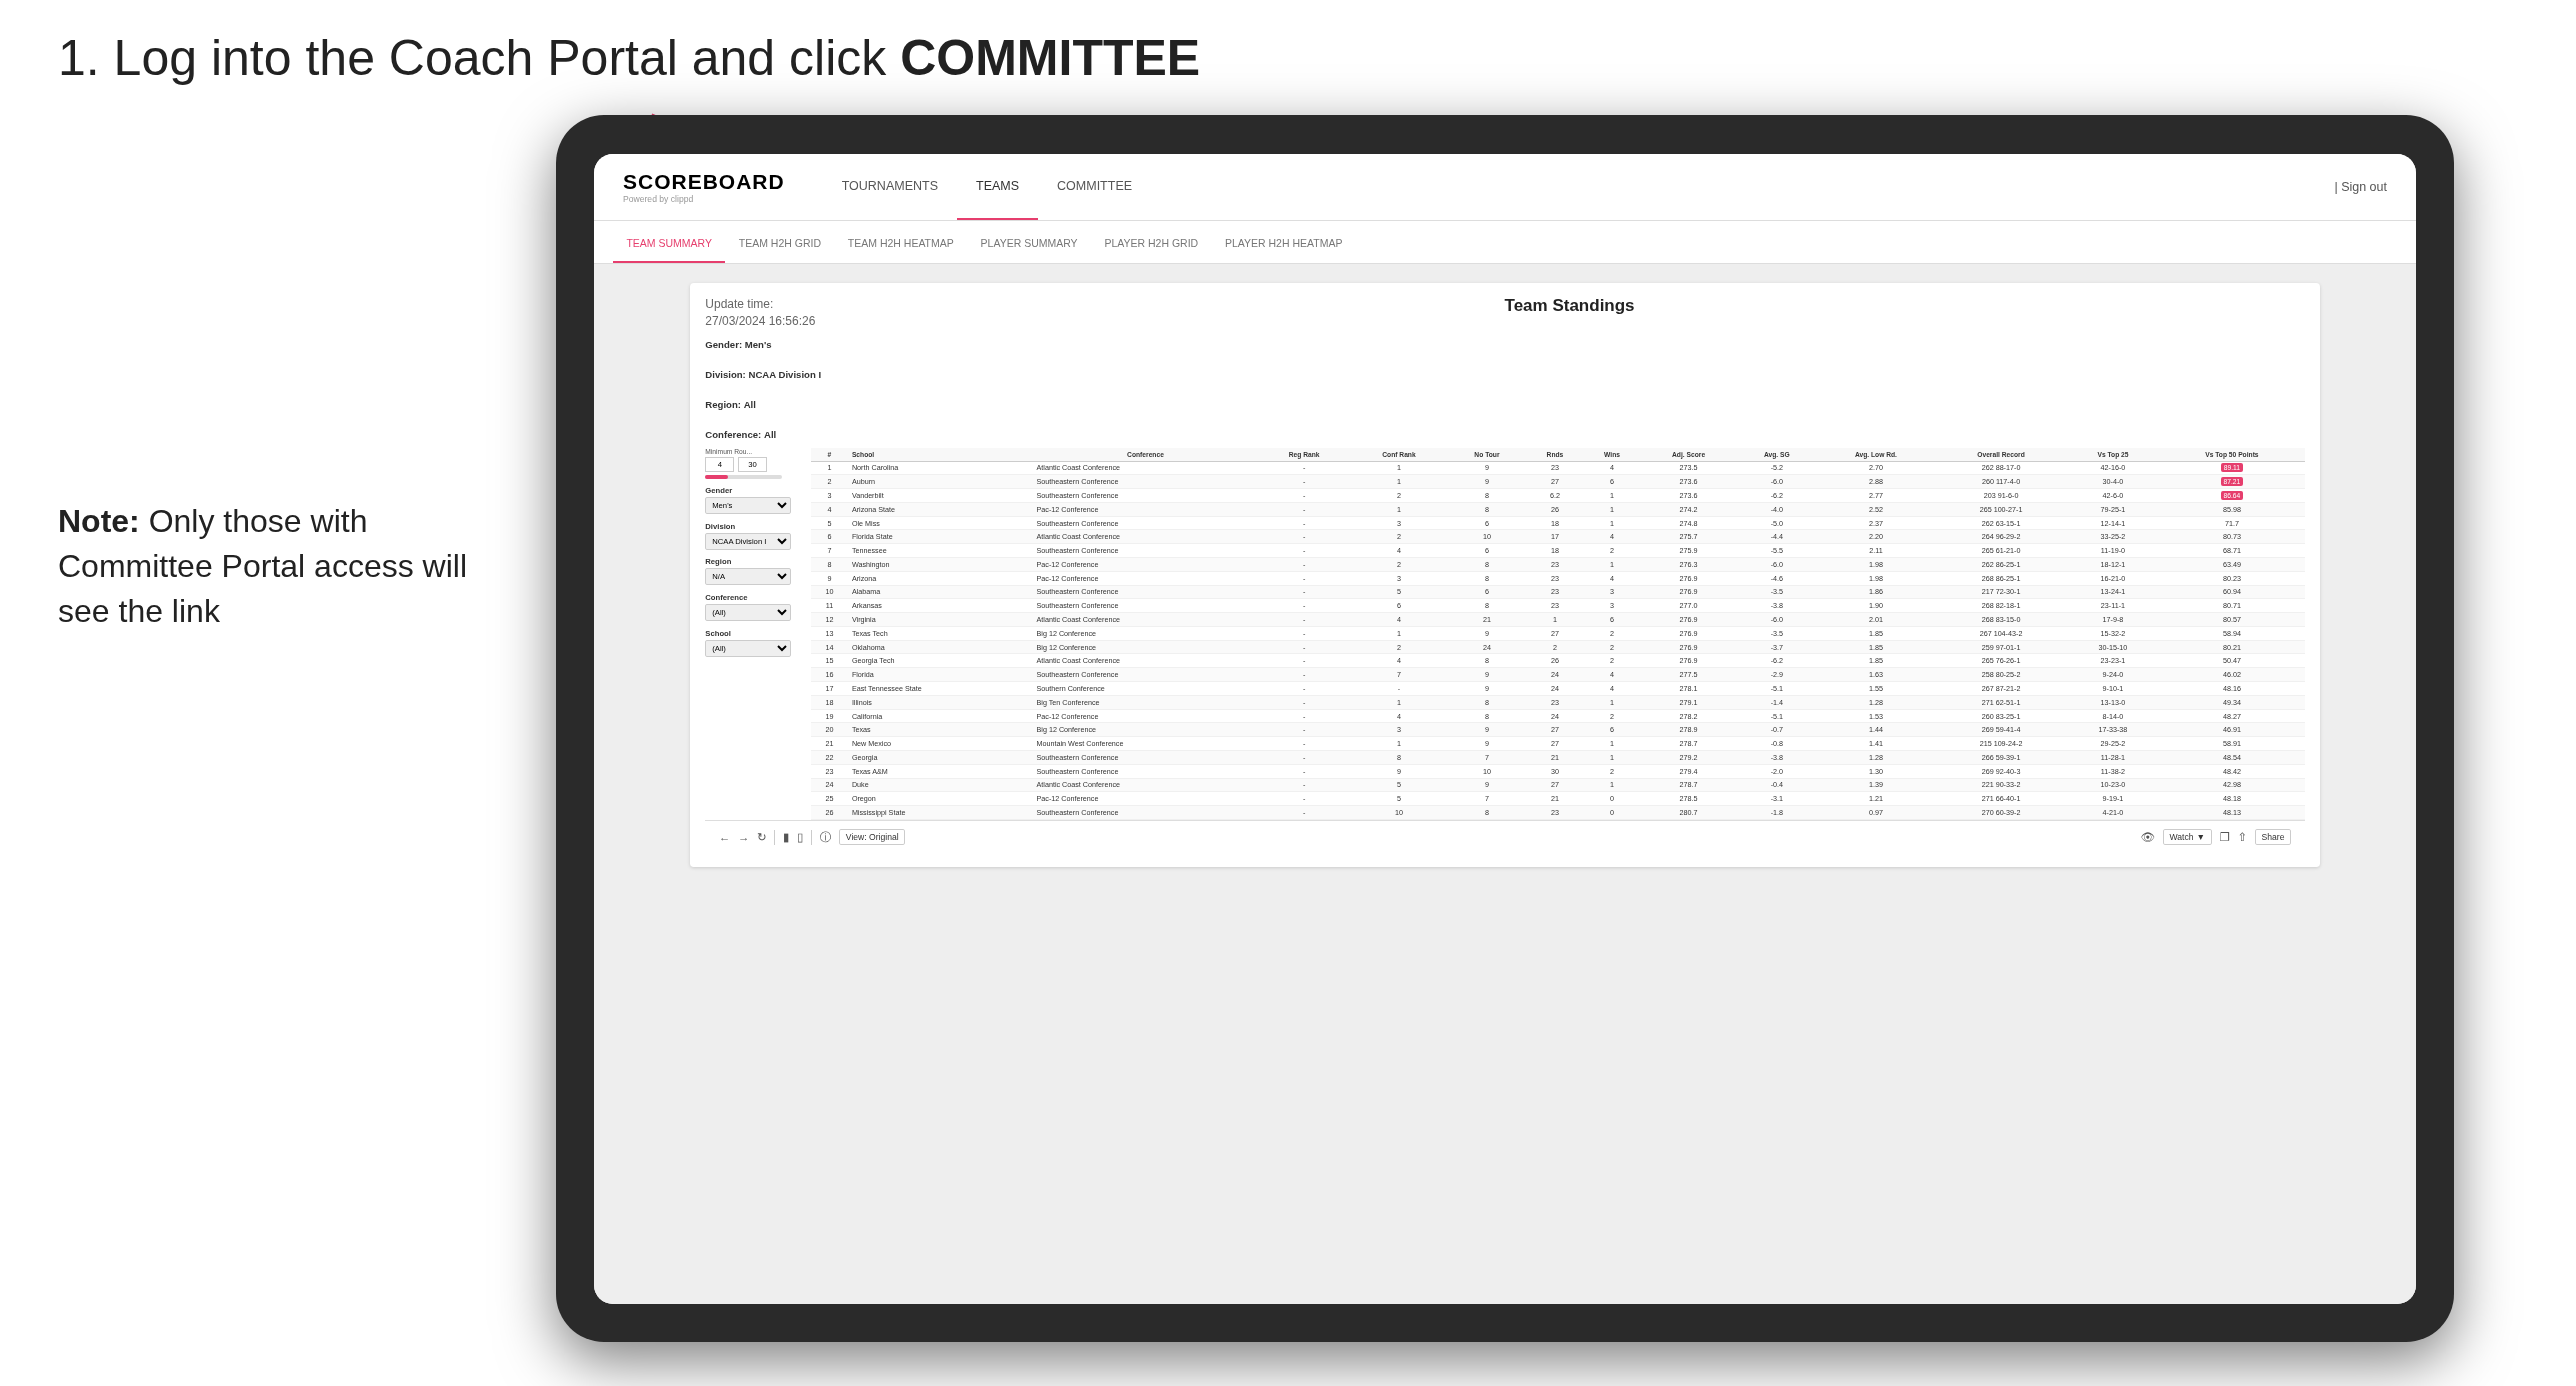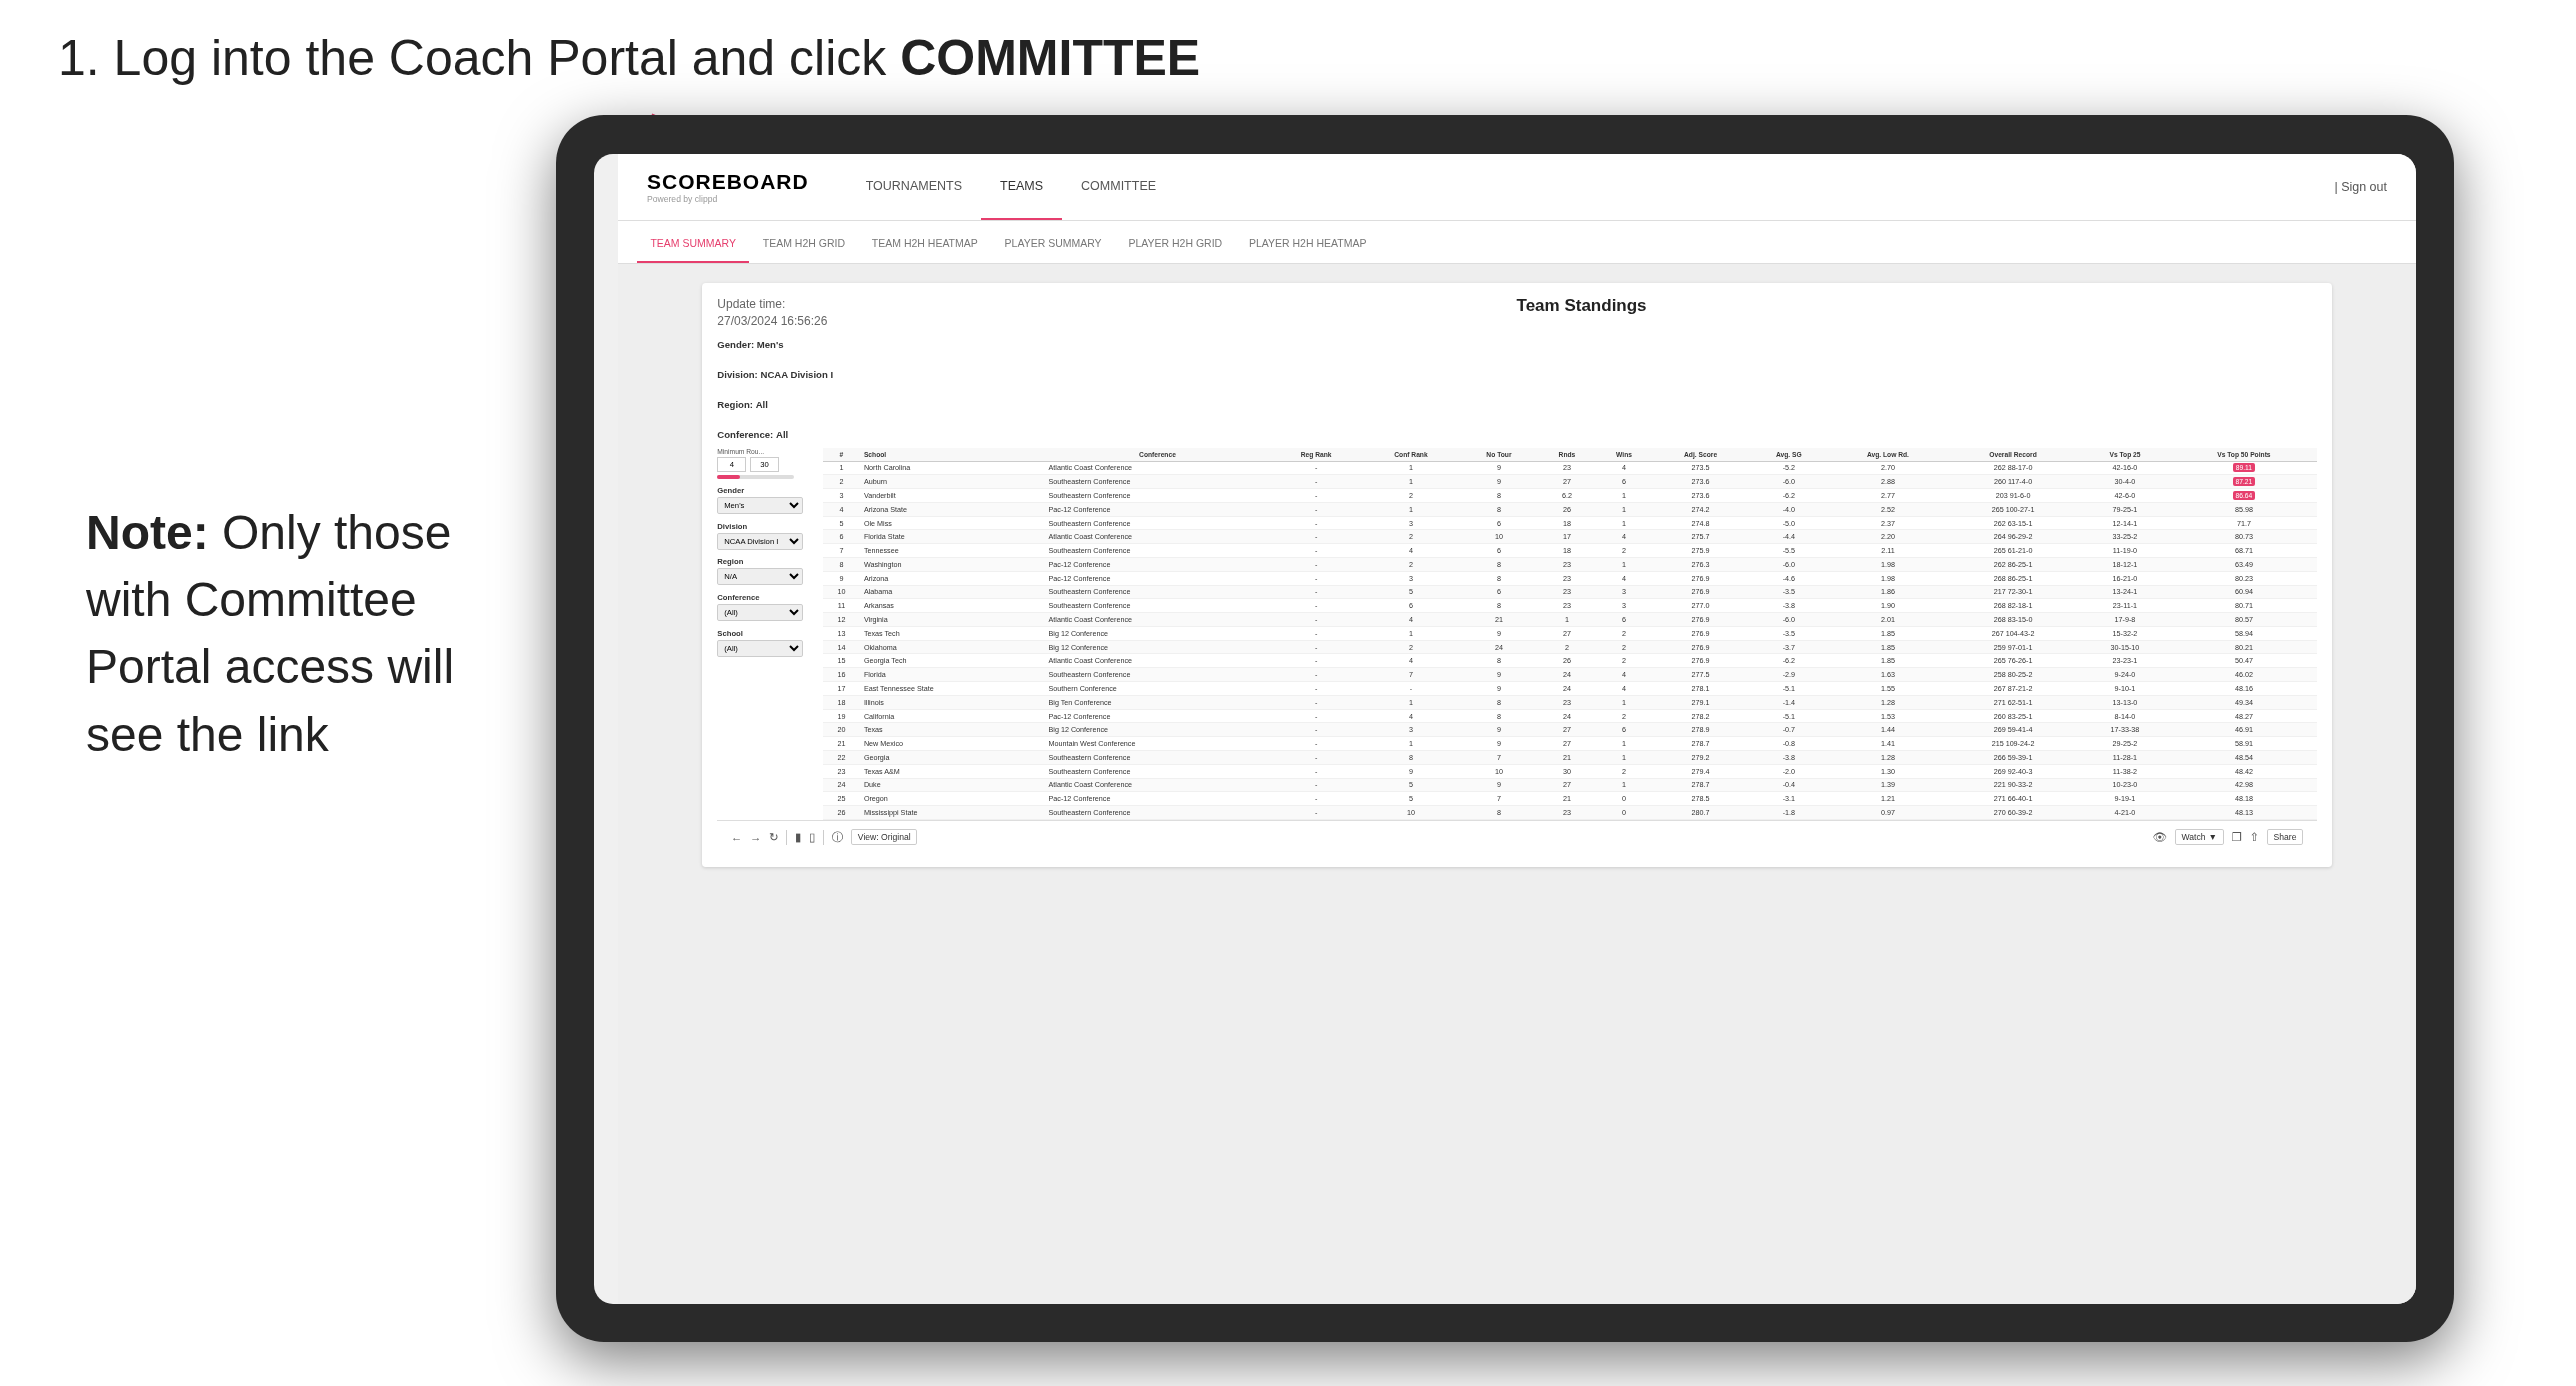--- a/index.html
+++ b/index.html
@@ -23,24 +23,23 @@
     .step-text strong {
       font-weight: 900;
     }
 
     
     .note-text {
       position: absolute;
       top: 499px;
       left: 58px;
       width: 422px;
-      font-size: 48px;
+      font-size: 32px;
       color: #222;
       line-height: 1.4;
-      margin-left: 28px;
     }
     .note-text strong {
       font-weight: 900;
     }
 
     
     .tablet {
       position: absolute;
       top: 115px;
       left: 556px;
@@ -54,21 +53,20 @@
       justify-content: center;
     }
     .tablet-screen {
       width: 1822px;
       height: 1150px;
       background: #f0f0f0;
       border-radius: 19px;
       overflow: hidden;
       display: flex;
       flex-direction: column;
-      padding-left: 24px;
     }
 
     
     .scoreboard-header {
       background: #ffffff;
       height: 67px;
       display: flex;
       align-items: center;
       padding: 0 29px;
       border-bottom: 1px solid #ddd;

